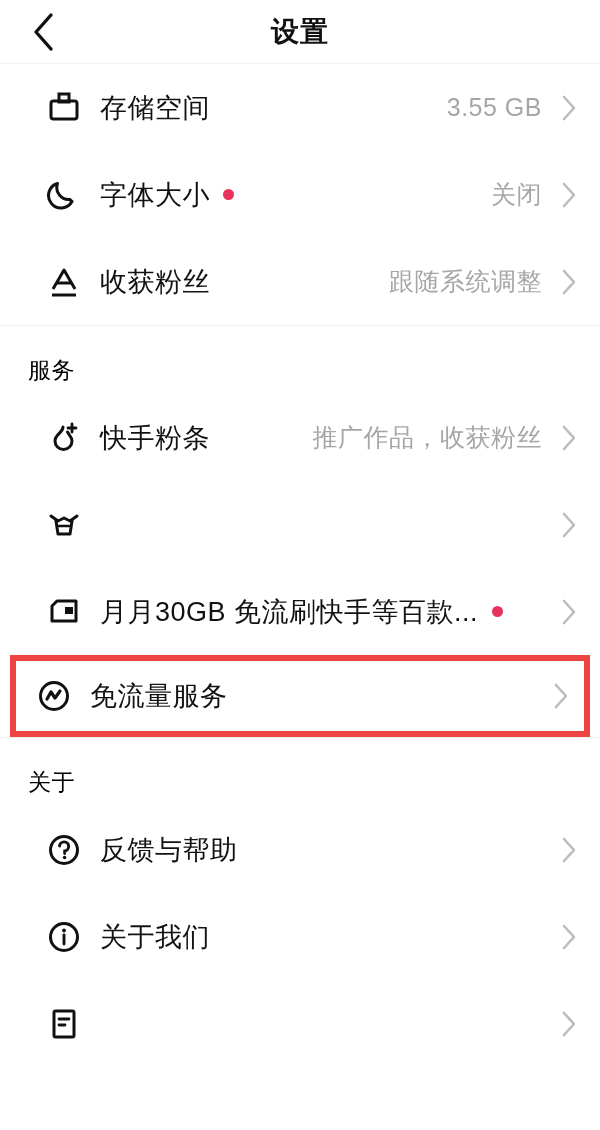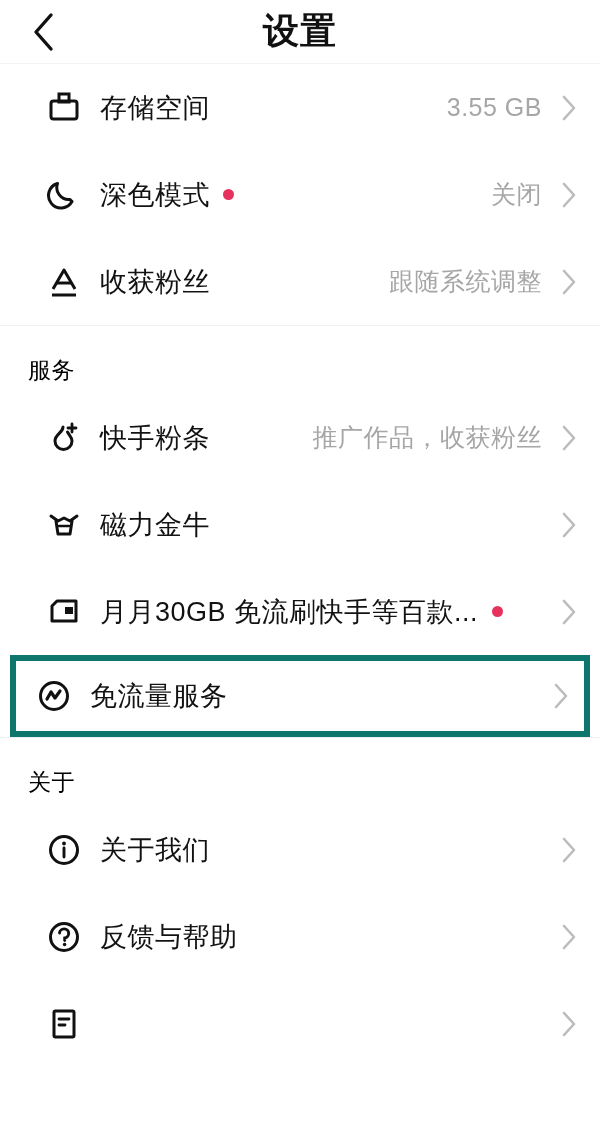--- a/index.html
+++ b/index.html
@@ -32,21 +32,21 @@
     top: 50%;
     transform: translateY(-50%);
     width: 44px;
     height: 44px;
     display: flex;
     align-items: center;
     justify-content: center;
     cursor: pointer;
   }
   .header-title {
-    font-size: 36px;
+    font-size: 28px;
     font-weight: bold;
     letter-spacing: 1px;
     color: #111111;
   }
 
   
   .list {
     padding: 0;
   }
   .row {
@@ -119,21 +119,21 @@
     height: 1px;
     background: #f4f4f4;
     margin: 0;
   }
   .divider.strong { background: #f0f0f0; }
 
   
   .hl-wrap {
     position: relative;
     margin: 0 10px;
-    border: 6px solid #0f766e;
+    border: 6px solid #ef4444;
     box-sizing: border-box;
     background: #eab308;
   }
   .hl-wrap .row {
     height: 70px;
     padding-left: 18px;
     padding-right: 10px;
   }
 
   svg { display: block; }
@@ -170,21 +170,21 @@
       </svg>
     </span>
   </div>
 
   <div class="row">
     <span class="ic">
       <svg width="36" height="36" viewBox="0 0 36 36">
         <path d="M24 22.5A12 12 0 0 1 11.5 6.5a12.5 12.5 0 1 0 14.5 18 12 12 0 0 1-2 -2z" fill="none" stroke="#111" stroke-width="3" stroke-linejoin="round"></path>
       </svg>
     </span>
-    <span class="label">深色模式</span>
+    <span class="label">字体大小</span>
     <span class="dot"></span>
     <span class="spacer"></span>
     <span class="value">关闭</span>
     <span class="chev">
       <svg width="18" height="30" viewBox="0 0 18 30">
         <polyline points="4,4 14,15 4,26" fill="none" stroke="#bcbcbc" stroke-width="2.6" stroke-linecap="round" stroke-linejoin="round"></polyline>
       </svg>
     </span>
   </div>
 
@@ -232,21 +232,20 @@
   </div>
 
   <div class="row">
     <span class="ic">
       <svg width="36" height="36" viewBox="0 0 36 36">
         <path d="M5 9 L12 14 L18 11 L24 14 L31 9" fill="none" stroke="#111" stroke-width="3" stroke-linecap="round" stroke-linejoin="round"></path>
         <path d="M10 14 L12 27 L24 27 L26 14" fill="none" stroke="#111" stroke-width="3" stroke-linecap="round" stroke-linejoin="round"></path>
         <line x1="13" y1="19" x2="23" y2="19" stroke="#111" stroke-width="2.6" stroke-linecap="round"></line>
       </svg>
     </span>
-    <span class="label">磁力金牛</span>
     <span class="spacer"></span>
     <span class="chev">
       <svg width="18" height="30" viewBox="0 0 18 30">
         <polyline points="4,4 14,15 4,26" fill="none" stroke="#bcbcbc" stroke-width="2.6" stroke-linecap="round" stroke-linejoin="round"></polyline>
       </svg>
     </span>
   </div>
 
   <div class="row dot-then-chev">
     <span class="ic">
@@ -282,20 +281,37 @@
       </svg>
     </span>
   </div>
 </div>
 
 <div class="divider strong"></div>
 
 <div class="section-title">关于</div>
 
 <div class="list">
+
+  <div class="row">
+    <span class="ic">
+      <svg width="36" height="36" viewBox="0 0 36 36">
+        <circle cx="18" cy="18" r="13.5" fill="none" stroke="#111" stroke-width="3"></circle>
+        <path d="M13.5 14 a4.6 4.6 0 1 1 5.2 5 v2.5" fill="none" stroke="#111" stroke-width="2.9" stroke-linecap="round"></path>
+        <circle cx="18.6" cy="25.5" r="1.8" fill="#111"></circle>
+      </svg>
+    </span>
+    <span class="label">反馈与帮助</span>
+    <span class="spacer"></span>
+    <span class="chev">
+      <svg width="18" height="30" viewBox="0 0 18 30">
+        <polyline points="4,4 14,15 4,26" fill="none" stroke="#bcbcbc" stroke-width="2.6" stroke-linecap="round" stroke-linejoin="round"></polyline>
+      </svg>
+    </span>
+  </div>
 
   <div class="row">
     <span class="ic">
       <svg width="36" height="36" viewBox="0 0 36 36">
         <circle cx="18" cy="18" r="13.5" fill="none" stroke="#111" stroke-width="3"></circle>
         <circle cx="18" cy="11.5" r="1.9" fill="#111"></circle>
         <line x1="18" y1="16" x2="18" y2="25" stroke="#111" stroke-width="2.9" stroke-linecap="round"></line>
       </svg>
     </span>
     <span class="label">关于我们</span>
@@ -303,37 +319,20 @@
     <span class="chev">
       <svg width="18" height="30" viewBox="0 0 18 30">
         <polyline points="4,4 14,15 4,26" fill="none" stroke="#bcbcbc" stroke-width="2.6" stroke-linecap="round" stroke-linejoin="round"></polyline>
       </svg>
     </span>
   </div>
 
   <div class="row">
     <span class="ic">
       <svg width="36" height="36" viewBox="0 0 36 36">
-        <circle cx="18" cy="18" r="13.5" fill="none" stroke="#111" stroke-width="3"></circle>
-        <path d="M13.5 14 a4.6 4.6 0 1 1 5.2 5 v2.5" fill="none" stroke="#111" stroke-width="2.9" stroke-linecap="round"></path>
-        <circle cx="18.6" cy="25.5" r="1.8" fill="#111"></circle>
-      </svg>
-    </span>
-    <span class="label">反馈与帮助</span>
-    <span class="spacer"></span>
-    <span class="chev">
-      <svg width="18" height="30" viewBox="0 0 18 30">
-        <polyline points="4,4 14,15 4,26" fill="none" stroke="#bcbcbc" stroke-width="2.6" stroke-linecap="round" stroke-linejoin="round"></polyline>
-      </svg>
-    </span>
-  </div>
-
-  <div class="row">
-    <span class="ic">
-      <svg width="36" height="36" viewBox="0 0 36 36">
         <rect x="8" y="5" width="20" height="26" rx="1.5" fill="none" stroke="#111" stroke-width="3"></rect>
         <line x1="13" y1="13" x2="23" y2="13" stroke="#111" stroke-width="2.8" stroke-linecap="round"></line>
         <line x1="13" y1="19" x2="19" y2="19" stroke="#111" stroke-width="2.8" stroke-linecap="round"></line>
       </svg>
     </span>
     <span class="spacer"></span>
     <span class="chev">
       <svg width="18" height="30" viewBox="0 0 18 30">
         <polyline points="4,4 14,15 4,26" fill="none" stroke="#bcbcbc" stroke-width="2.6" stroke-linecap="round" stroke-linejoin="round"></polyline>
       </svg>

